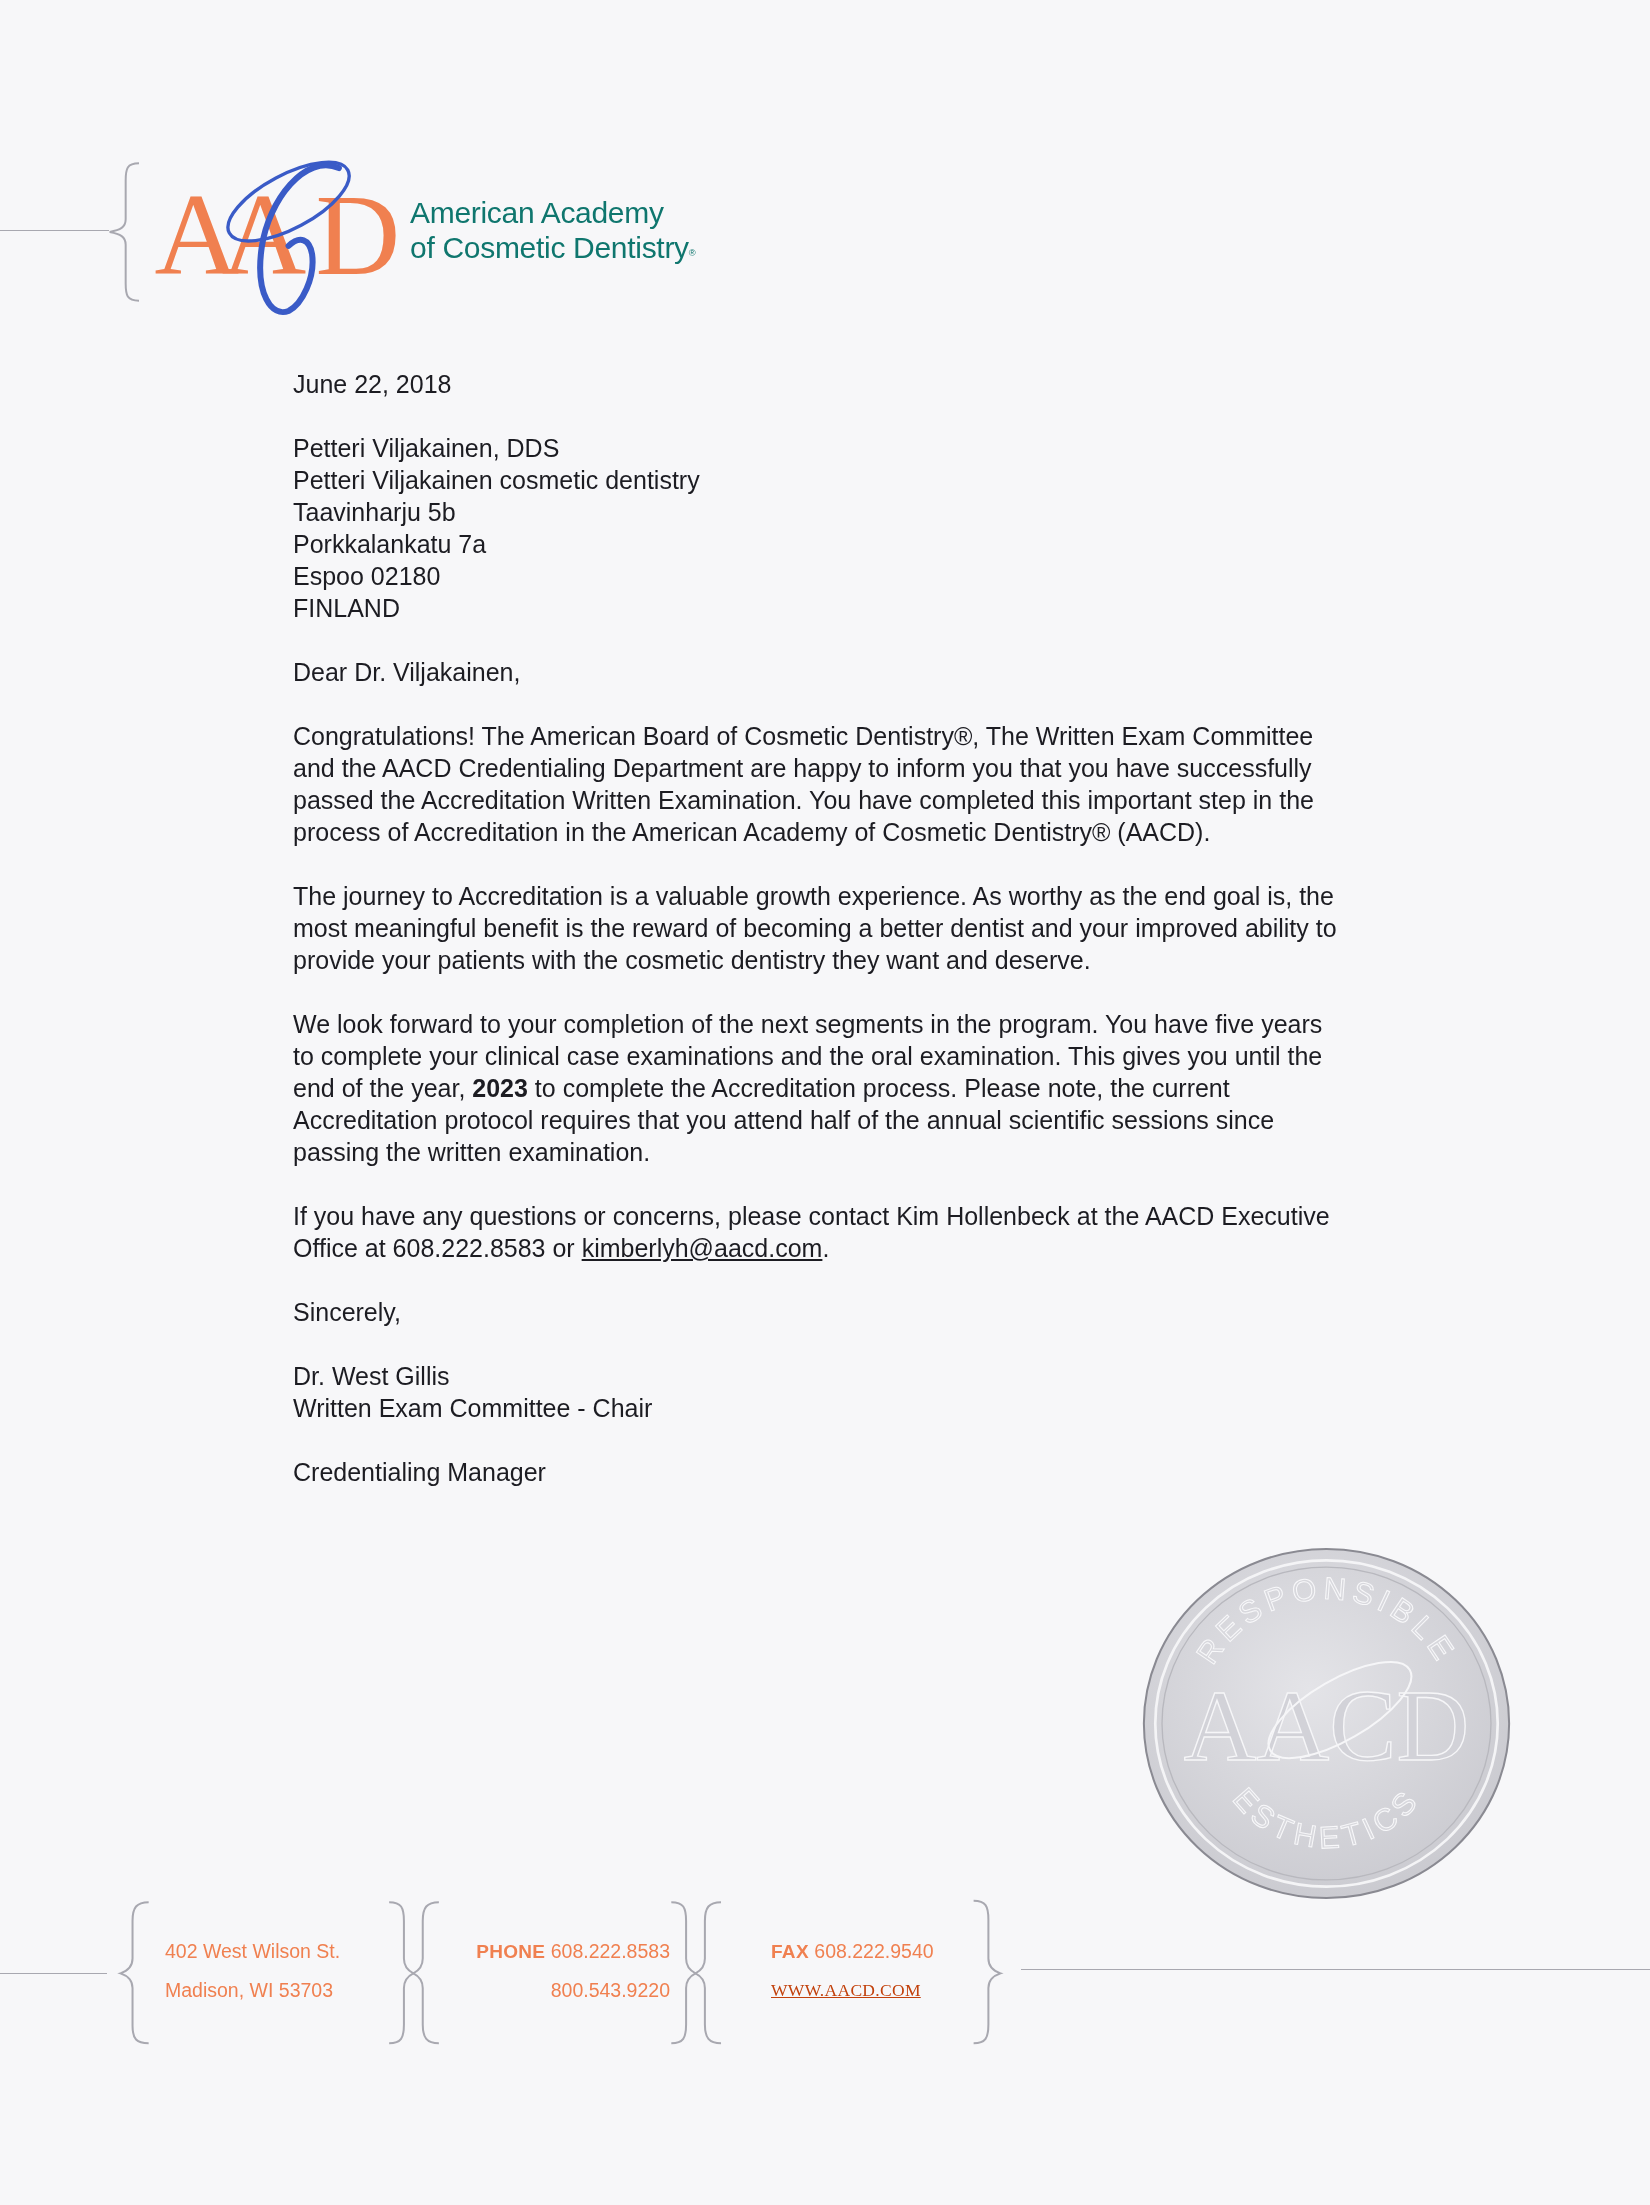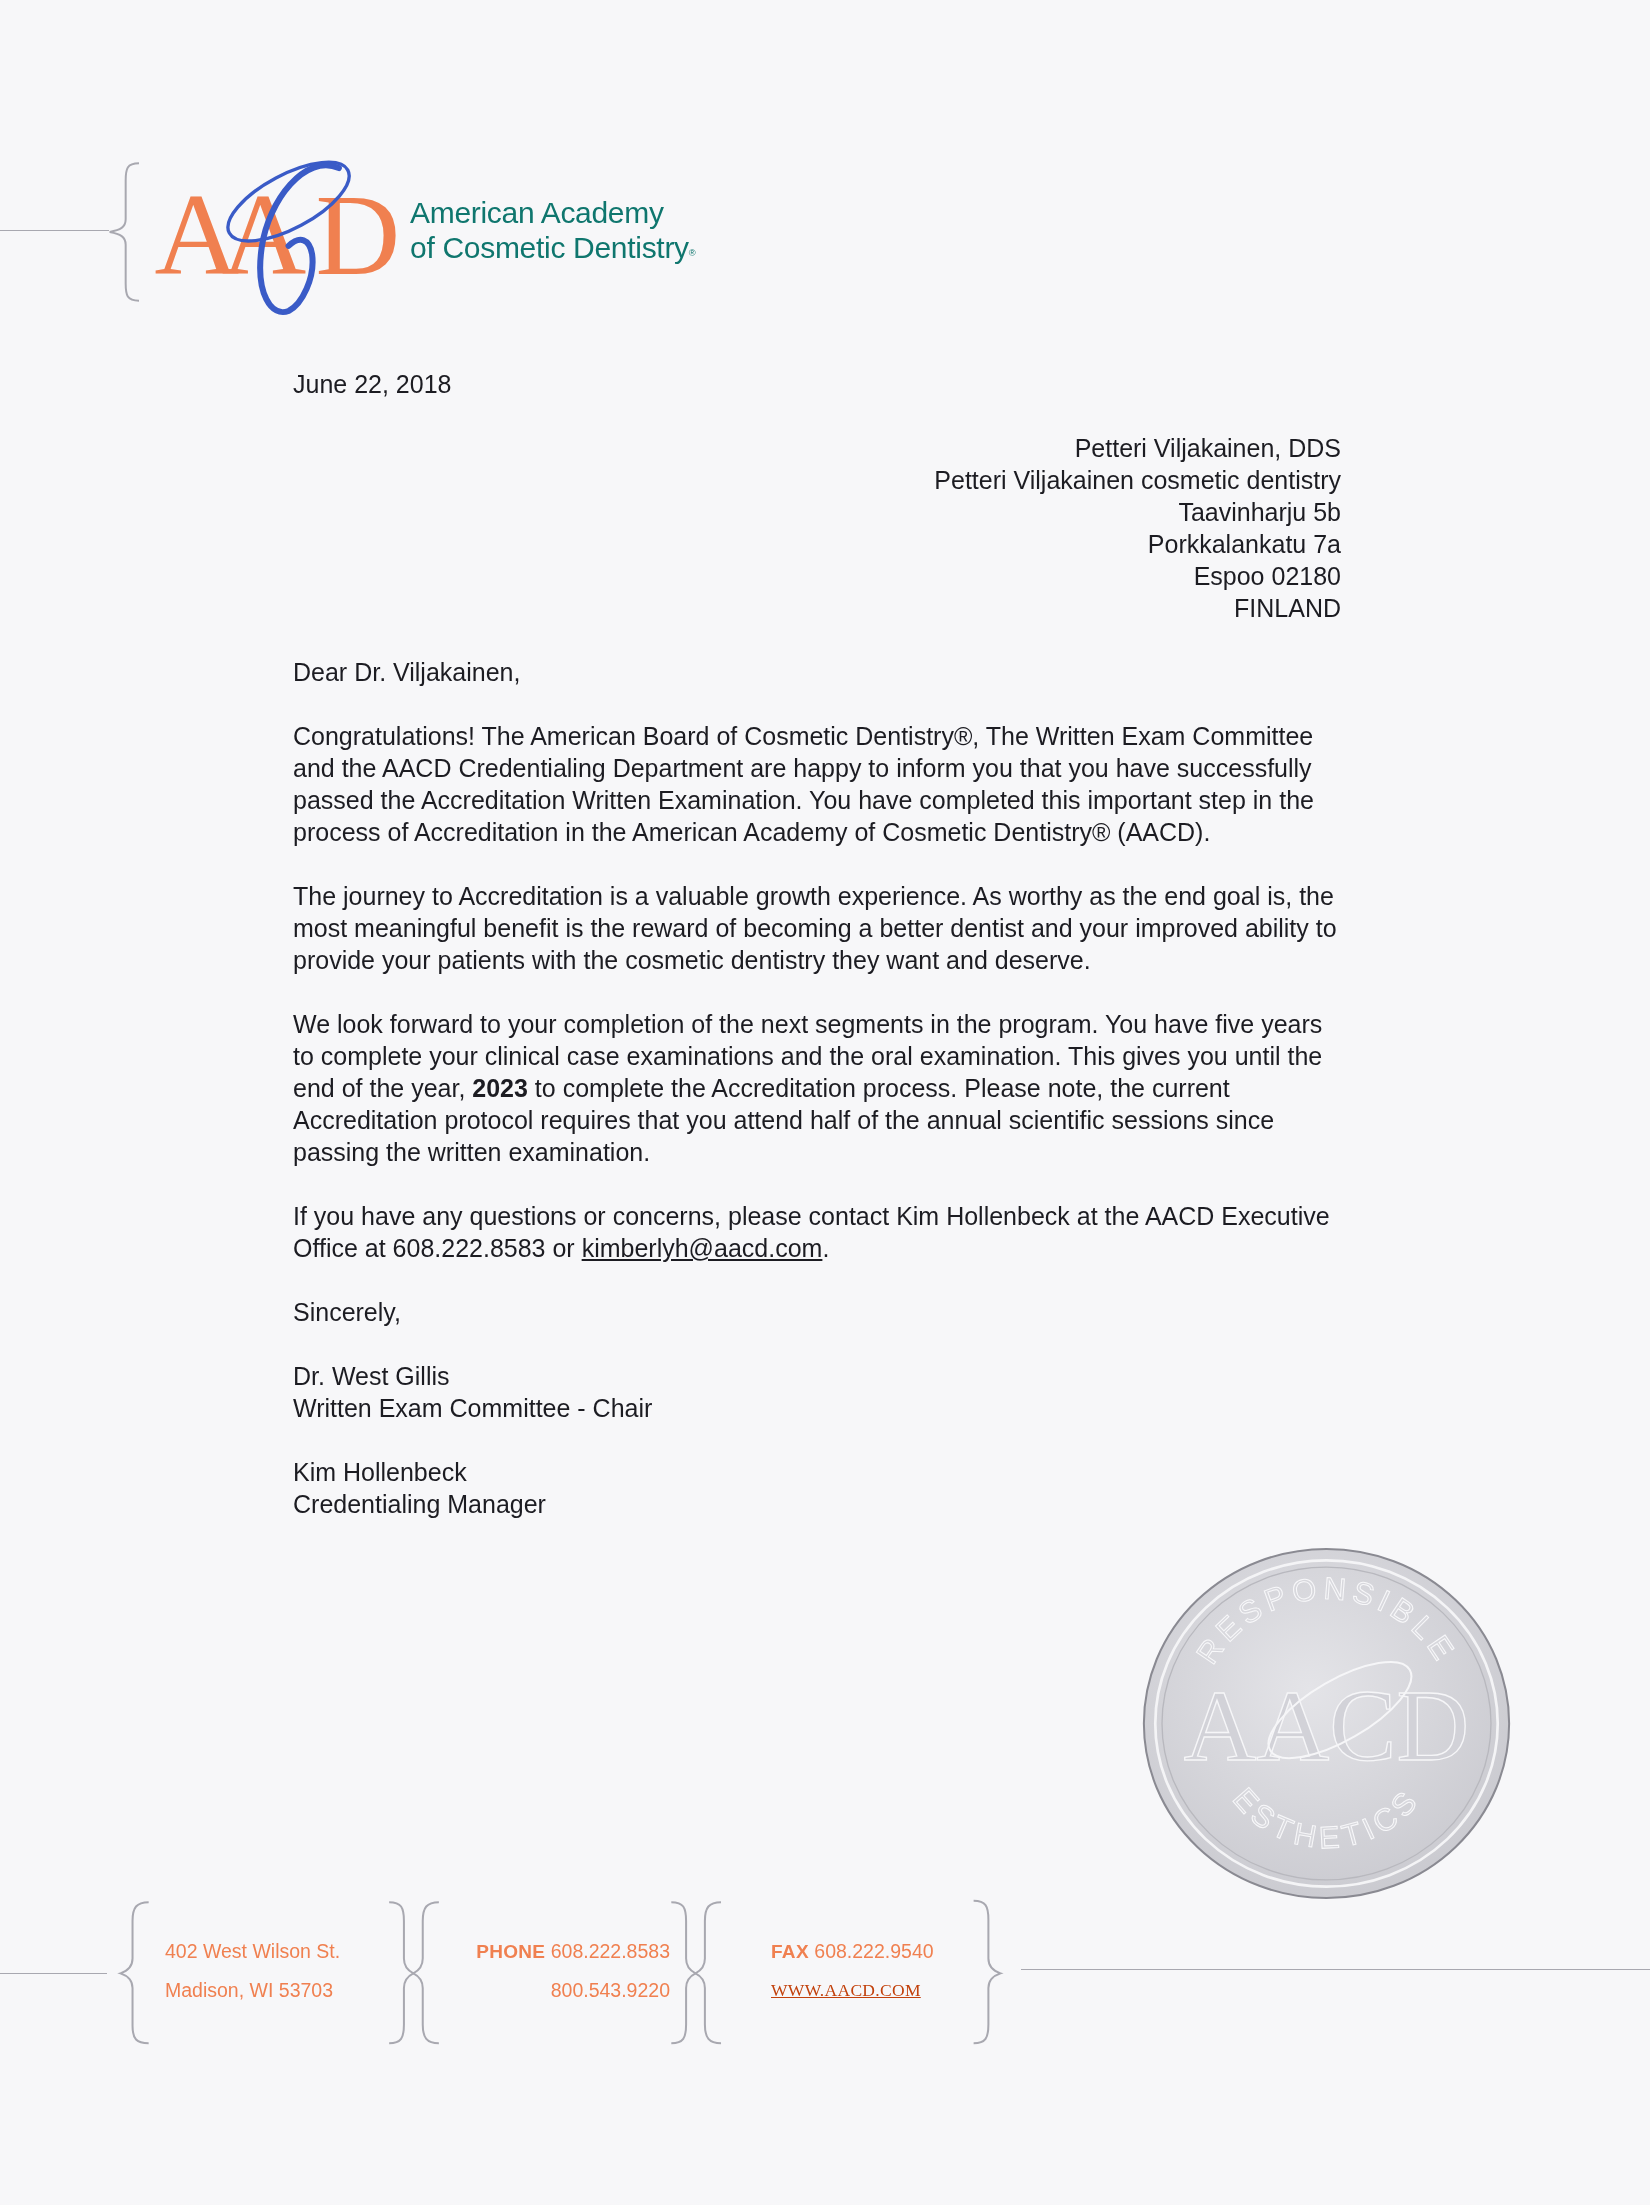--- a/index.html
+++ b/index.html
@@ -19,21 +19,21 @@
   .logo { left: 151px; top: 160px; width: 255px; height: 161px; }
   .org-name {
     left: 410px; top: 195px;
     color: #0f766e; font-size: 30px; line-height: 35px; letter-spacing: -0.3px;
   }
   .org-name sup { font-size: 9.4px; vertical-align: top; position: relative; top: 5.4px; }
 
   
   .letter { left: 293px; top: 368px; width: 1048px; font-size: 25px; line-height: 32px; }
   .letter p { margin: 0 0 32px 0; }
-  .addr div { height: 32px; text-align: right; }
+  .addr div { height: 32px; }
   .b { font-weight: bold; }
   .email { text-decoration: underline; color: #1c1c22; }
   .sig-block div { height: 32px; }
 
   
   .seal { left: 1115px; top: 1542px; width: 423px; height: 363px; }
 
   
   .ftr-line-l { left: 0; top: 1973px; width: 107px; height: 1.3px; background: #a8a8b0; }
   .ftr-line-r { left: 1021px; top: 1969px; width: 629px; height: 1.3px; background: #a8a8b0; }
@@ -77,21 +77,20 @@
   <p>Congratulations! The American Board of Cosmetic Dentistry®, The Written Exam Committee and the AACD Credentialing Department are happy to inform you that you have successfully passed the Accreditation Written Examination. You have completed this important step in the process of Accreditation in the American Academy of Cosmetic Dentistry® (AACD).</p>
   <p>The journey to Accreditation is a valuable growth experience. As worthy as the end goal is, the most meaningful benefit is the reward of becoming a better dentist and your improved ability to provide your patients with the cosmetic dentistry they want and deserve.</p>
   <p><span>We look forward to your completion of the next segments in the program. You have five years to complete your clinical case examinations and the oral examination. This gives you until the end of the year, </span><span class="b">2023</span><span> to complete the Accreditation process. Please note, the current Accreditation protocol requires that you attend half of the annual scientific sessions since passing the written examination.</span></p>
   <p><span>If you have any questions or concerns, please contact Kim Hollenbeck at the AACD Executive Office at 608.222.8583 or </span><a class="email">kimberlyh@aacd.com</a><span>.</span></p>
   <p>Sincerely,</p>
   <div class="sig-block" style="margin-bottom:32px;">
     <div>Dr. West Gillis</div>
     <div>Written Exam Committee - Chair</div>
   </div>
   <div class="sig-block">
-    <div>Kim Hollenbeck</div>
     <div>Credentialing Manager</div>
   </div>
 </div>
 
 <svg class="abs seal" viewBox="0 0 630 540">
   <defs>
     <radialGradient id="sealg" cx="45%" cy="40%" r="65%">
       <stop offset="0%" stop-color="#e4e4e8"></stop>
       <stop offset="100%" stop-color="#c9c9cf"></stop>
     </radialGradient>

